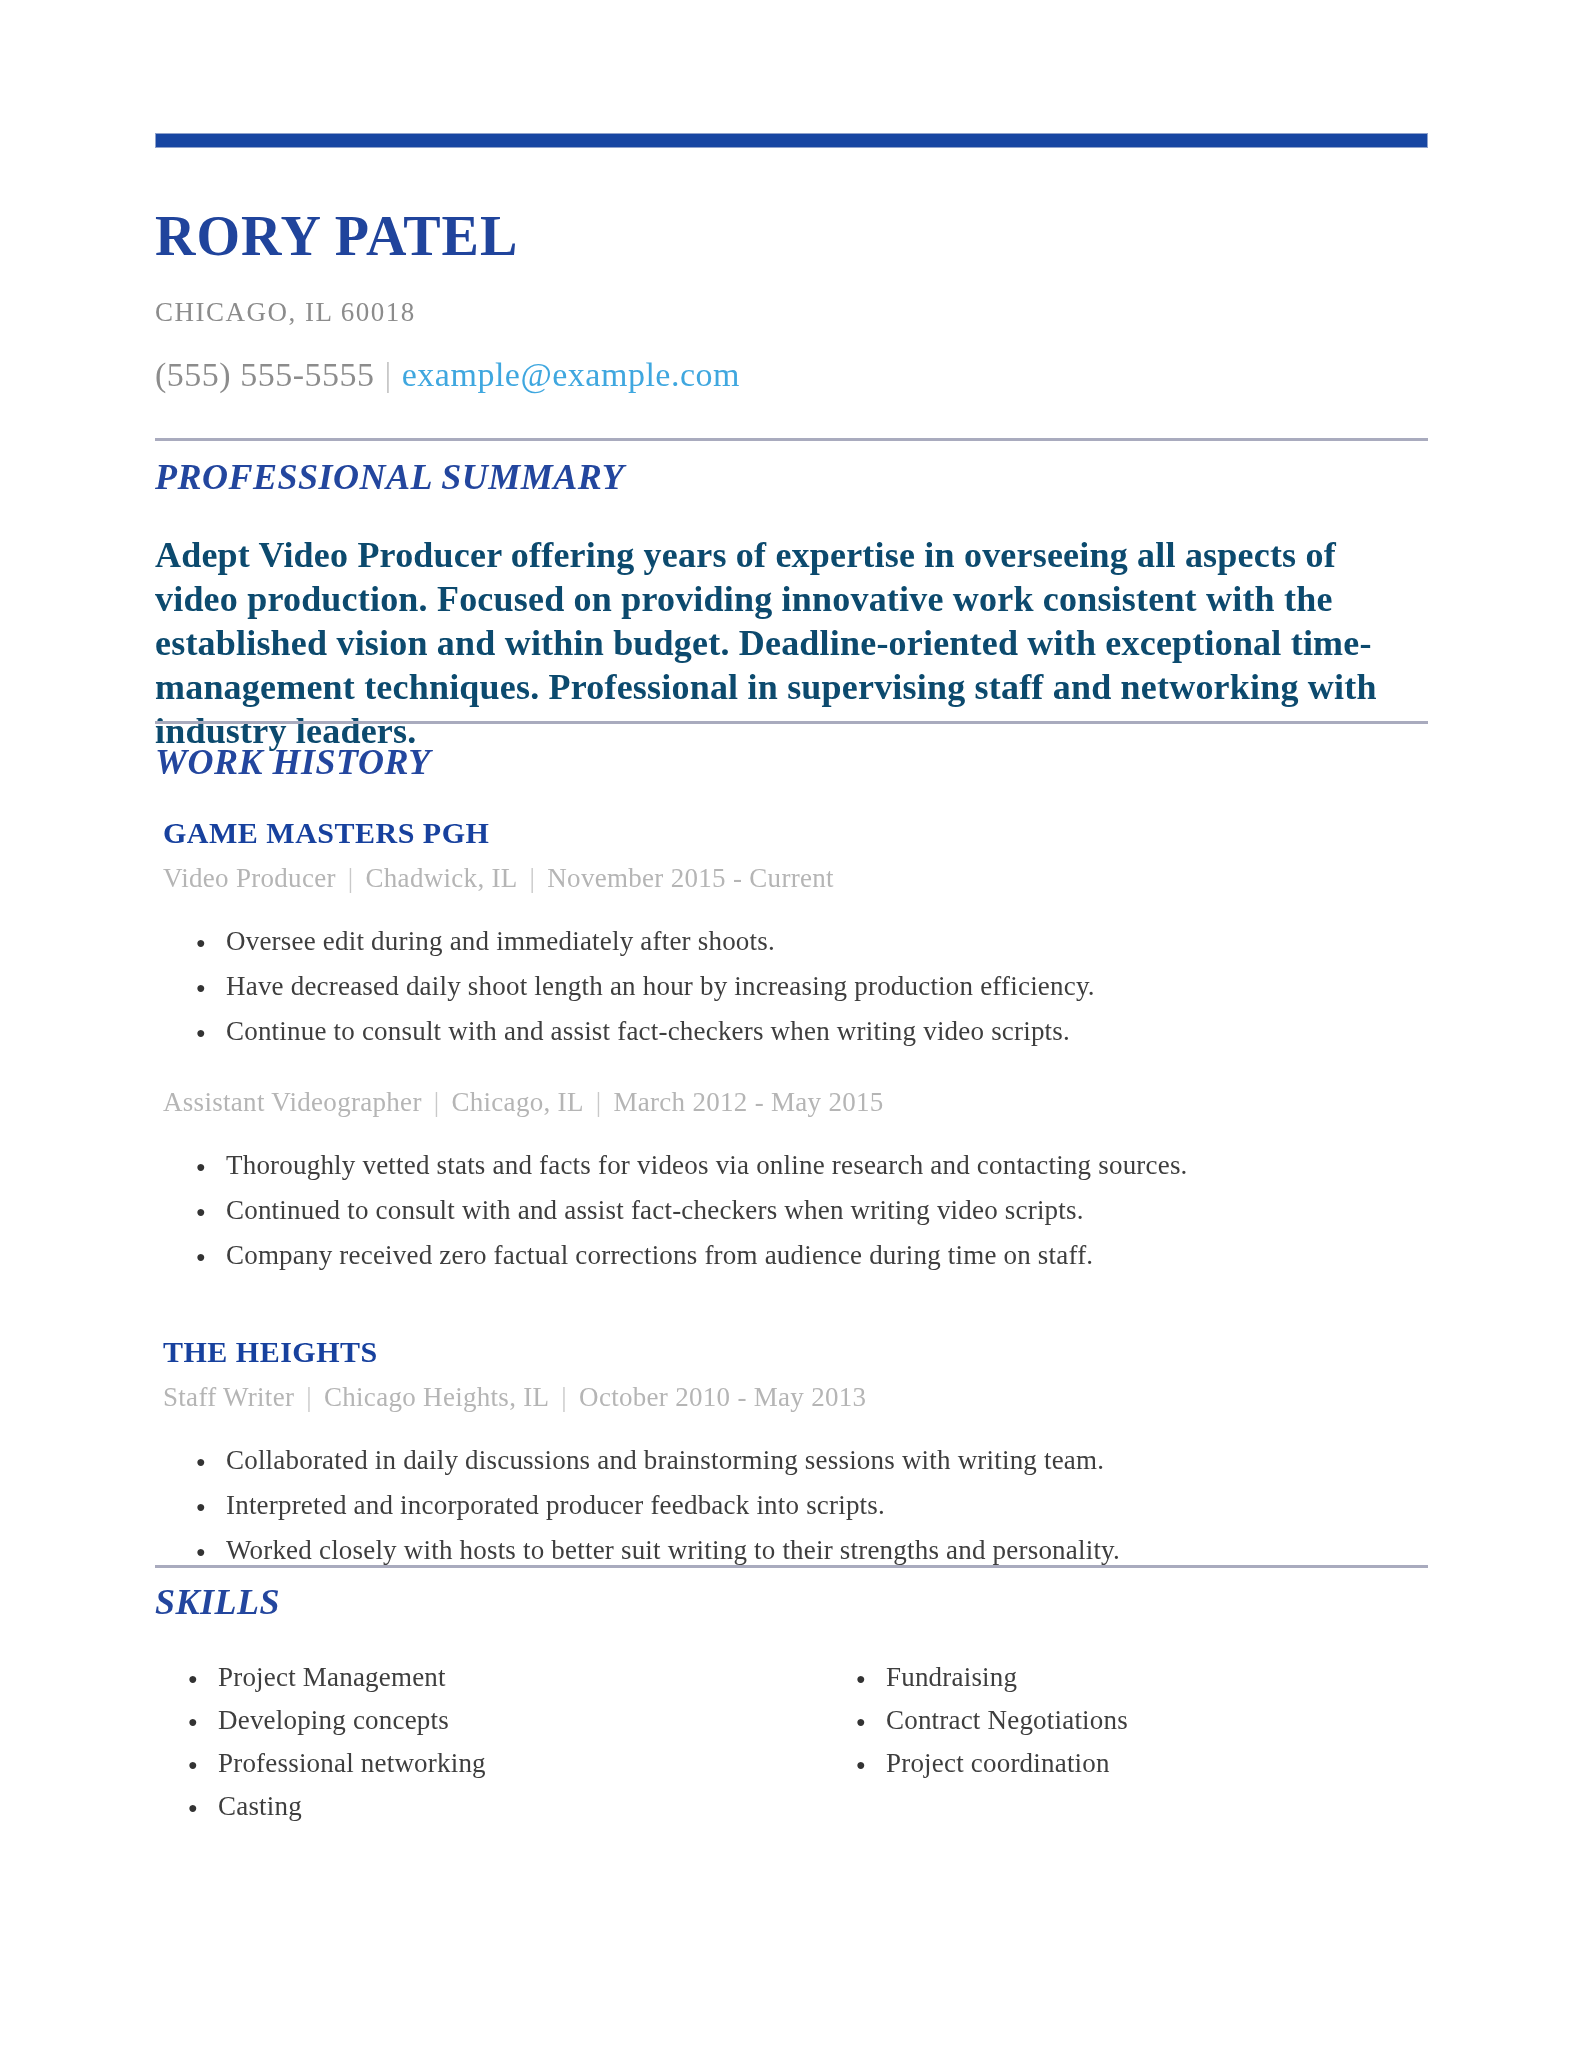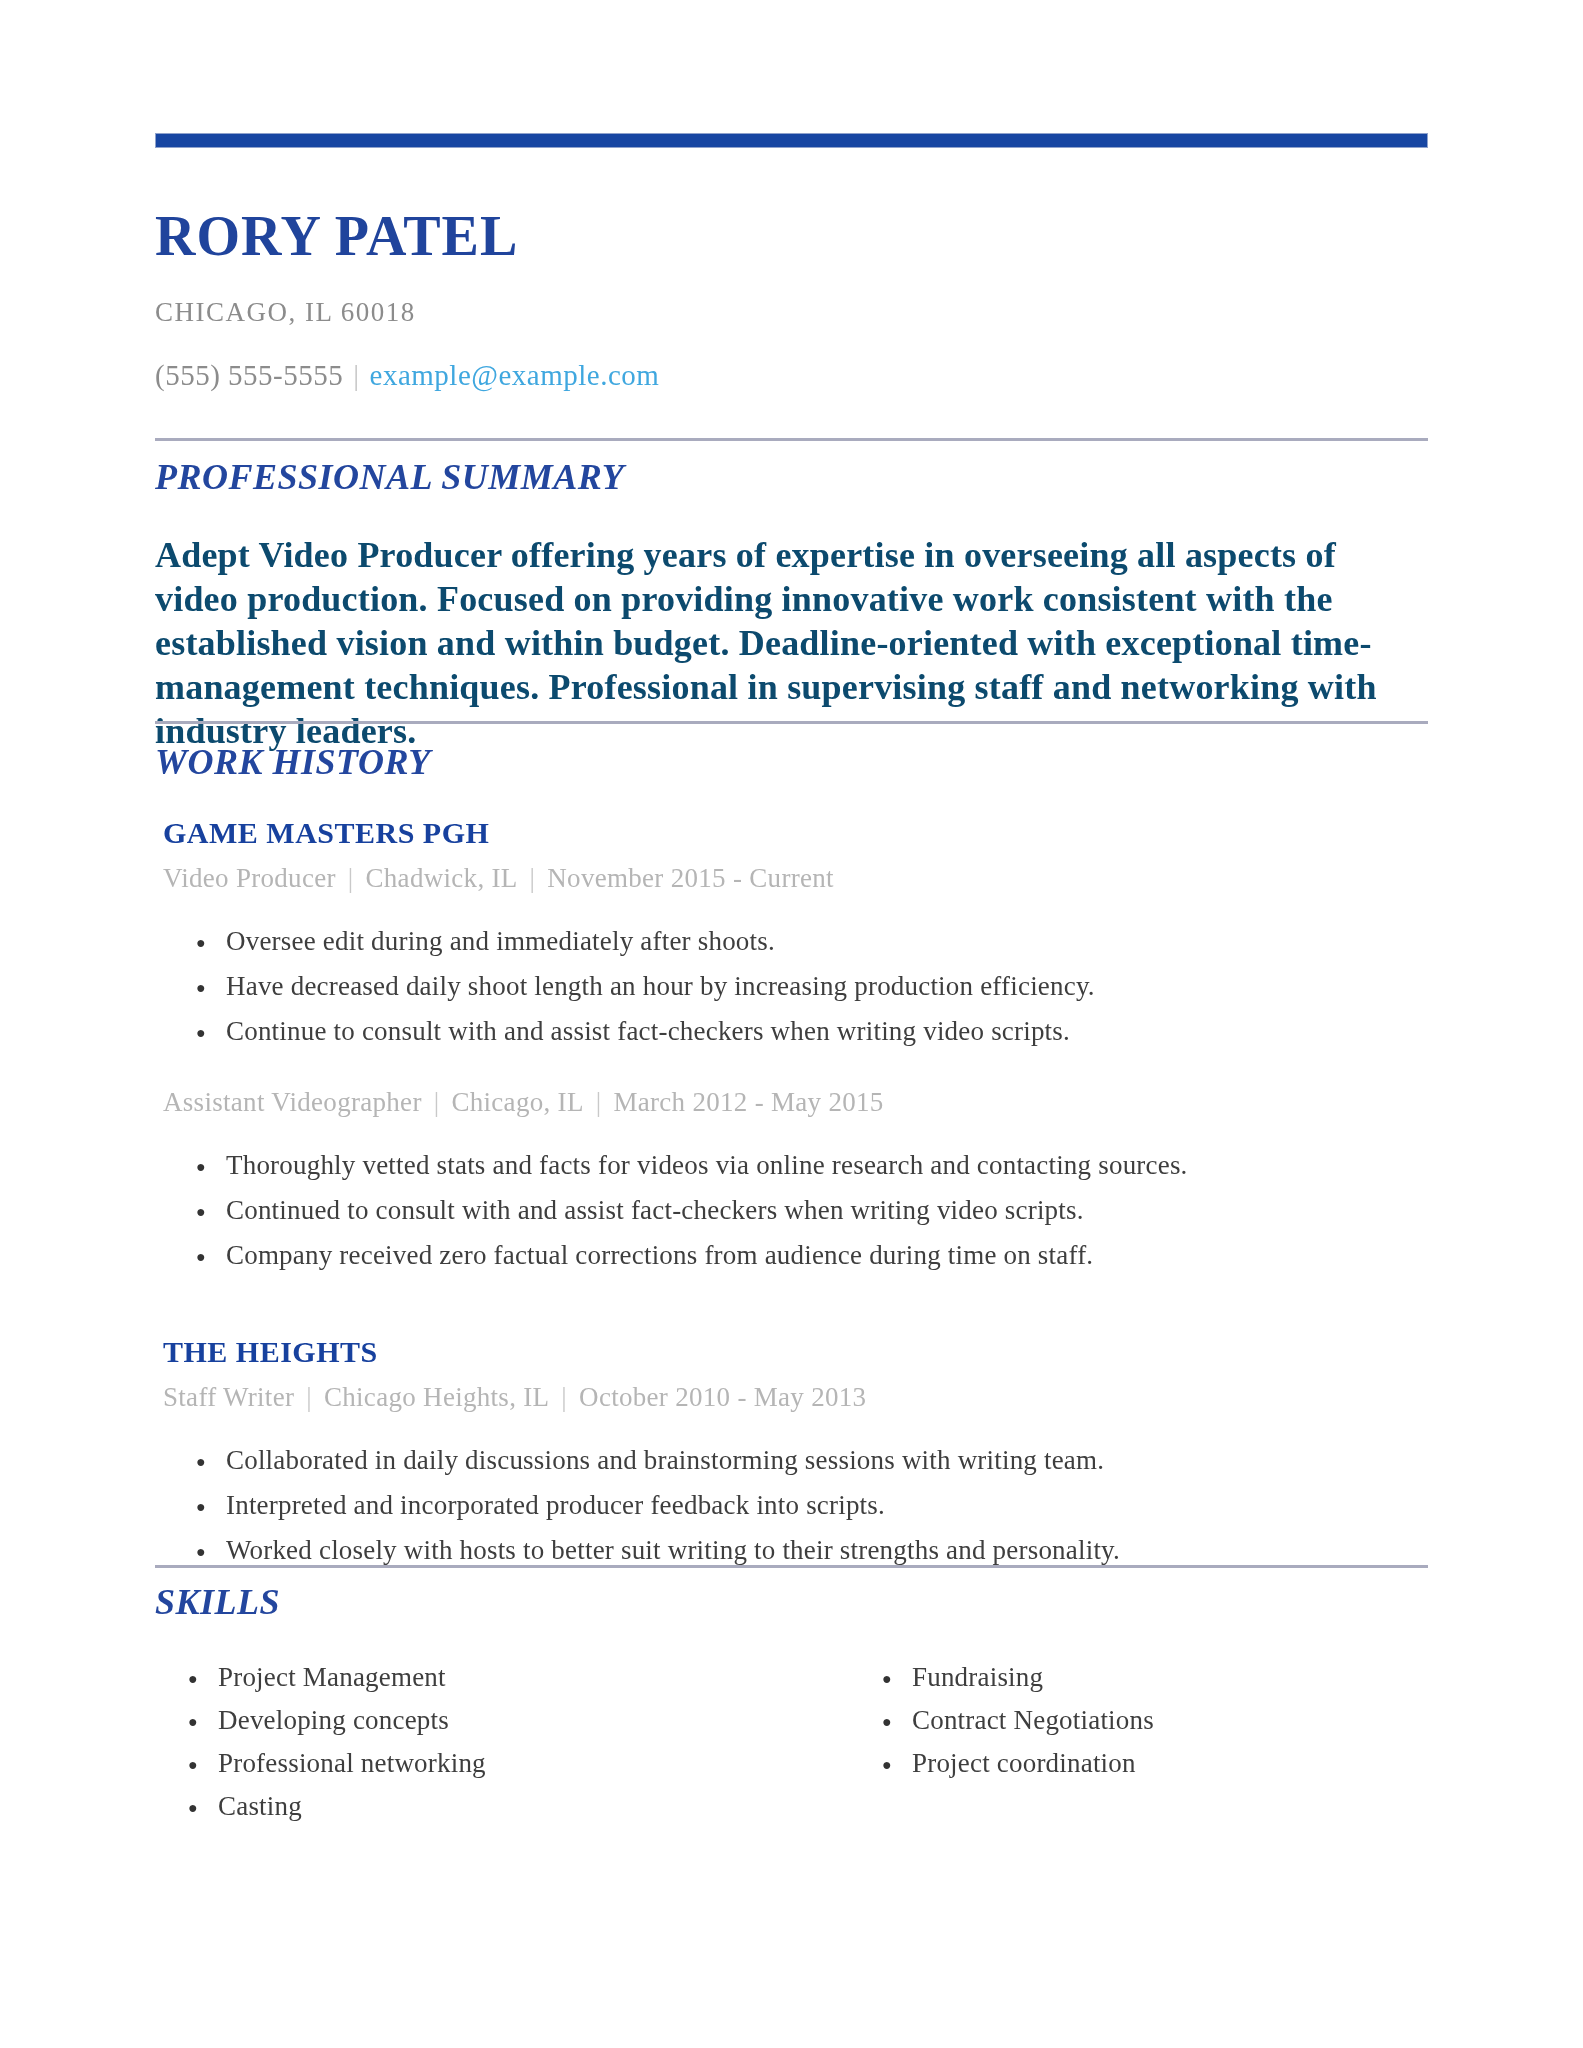--- a/index.html
+++ b/index.html
@@ -25,21 +25,21 @@
     color:#20449c; letter-spacing:1px;
     line-height:60px;
   }
   .address {
     top:296px;
     font-size:27px; color:#8c8c8c;
     letter-spacing:1.5px; line-height:32px;
   }
   .contact {
     top:358px;
-    font-size:29px; color:#8c8c8c;
+    font-size:34px; color:#8c8c8c;
     letter-spacing:0.5px; line-height:34px;
   }
   .contact .sep { color:#c5c5c5; padding:0 10px; }
   .contact a { color:#3fa7df; text-decoration:none; }
 
   .rule { height:3px; background:#a9abbe; }
   .rule-1 { top:438px; }
   .rule-2 { top:721px; }
   .rule-3 { top:1565px; }
 
@@ -77,21 +77,21 @@
     position:relative;
     font-size:27px; color:#3e3e3e;
     line-height:45px; letter-spacing:0.2px;
   }
   ul.bullets li::before {
     content:"●";
     position:absolute; left:-30px; top:1px;
     font-size:16px; color:#333333;
   }
 
-  .skills-wrap { top:1656px; display:flex;gap:26px; }
+  .skills-wrap { top:1656px; display:flex; }
   .skills-wrap ul.bullets { margin-top:0; }
   .skills-col-left { width:668px; }
   .skills-wrap ul.bullets li { line-height:43px; }
 </style>
 </head>
 <body>
 
 <div class="page">
 
   <div class="abs top-bar"></div>

